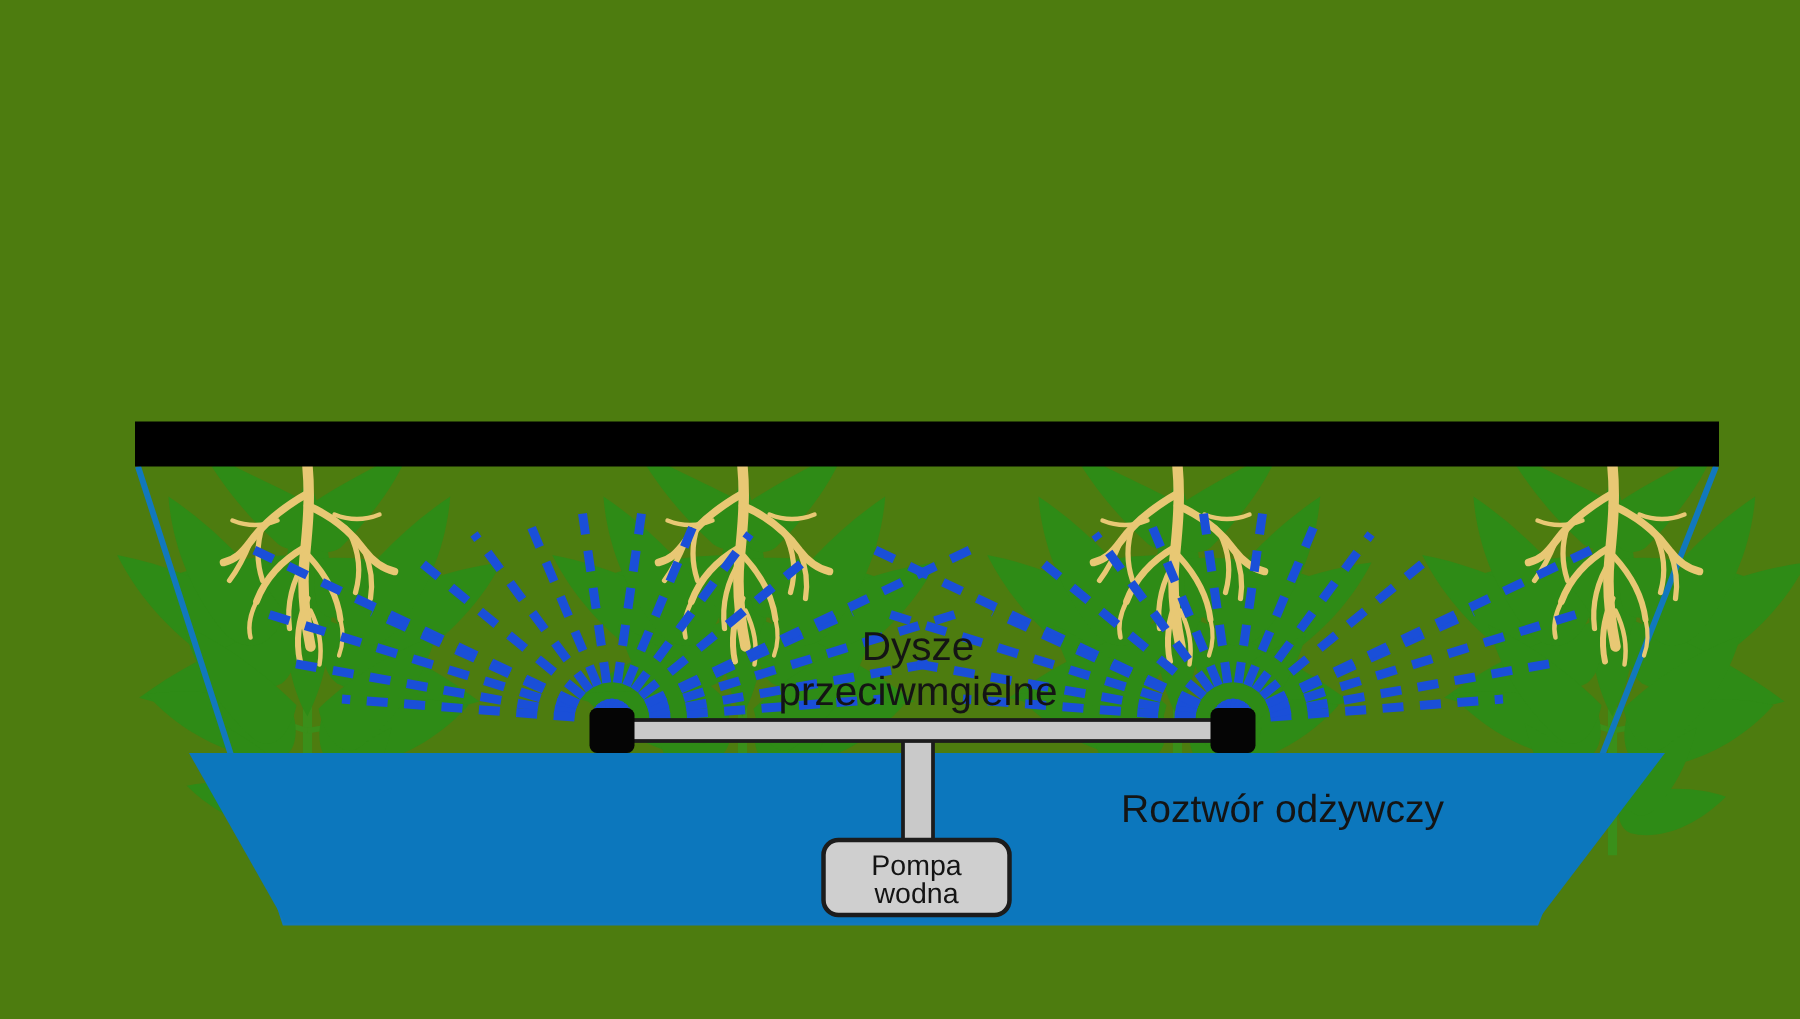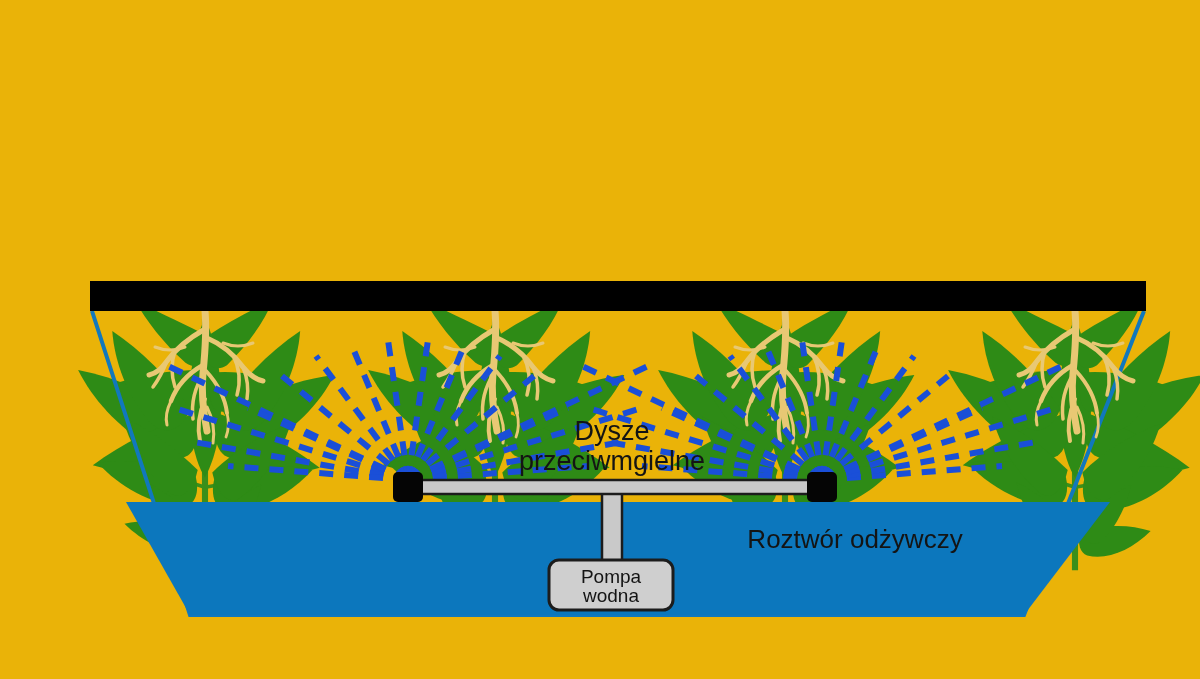--- a/index.html
+++ b/index.html
@@ -10,21 +10,21 @@
   body {
     width: 1200px;
     height: 679px;
     overflow: hidden;
     font-family: "Liberation Sans", sans-serif;
   }
   #stage {
     position: relative;
     width: 1200px;
     height: 679px;
-    background: #eab308;
+    background: #4d7c0f;
   }
   #scene {
     position: absolute;
     left: 0;
     top: 0;
     width: 1200px;
     height: 679px;
   }
   .lbl {
     font-family: "Liberation Sans", sans-serif;

